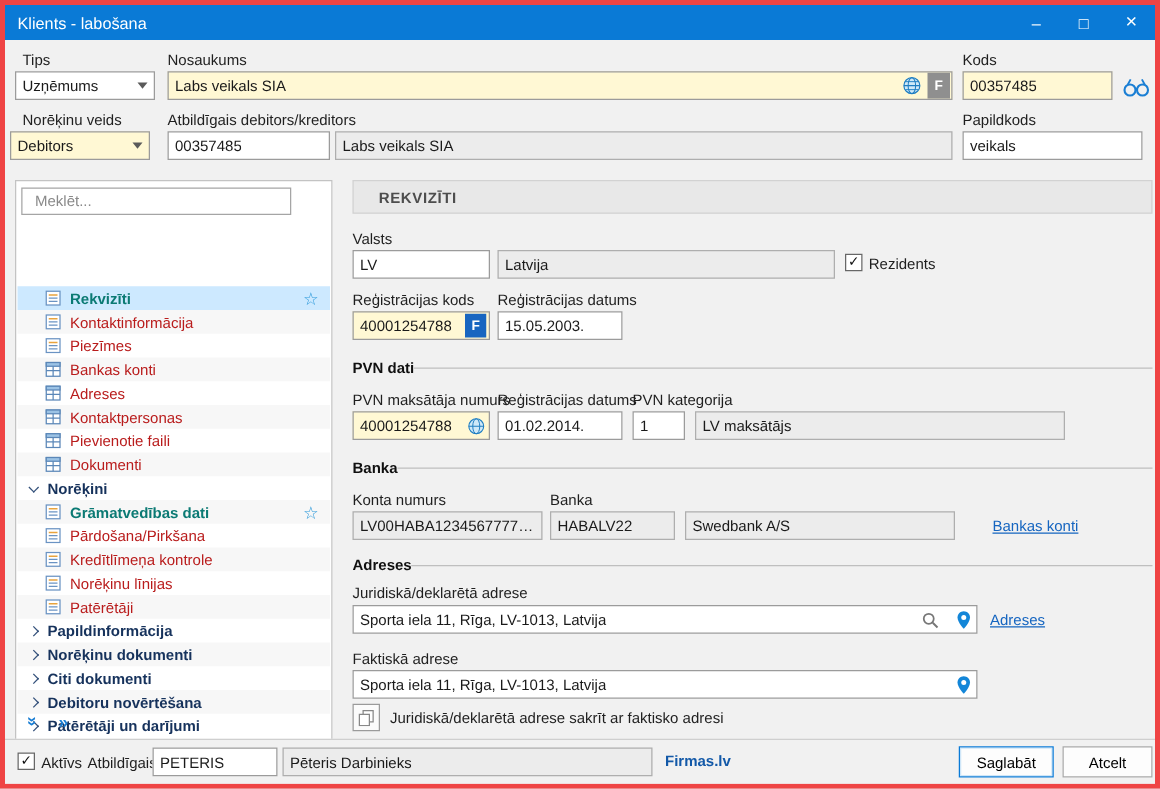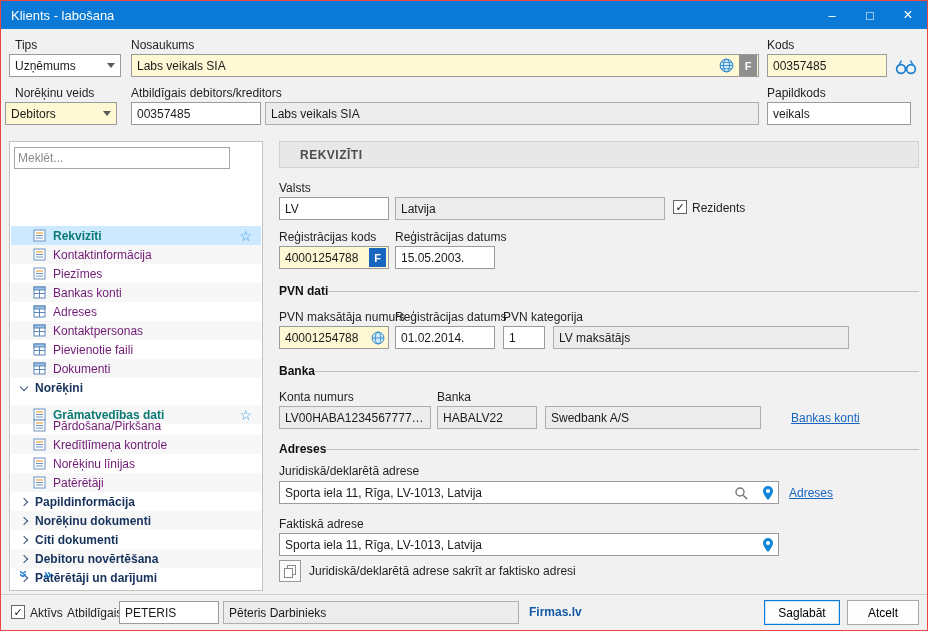--- a/index.html
+++ b/index.html
@@ -1,18 +1,18 @@
 <!DOCTYPE html>
 <html><head>
 <meta charset="utf-8">
 <style>
   * { margin:0; padding:0; box-sizing:border-box; }
   html,body { background:#d8d8d8; }
   body { font-family:"Liberation Sans","DejaVu Sans",sans-serif; font-size:12px; color:#1a1a1a; }
-  .window { position:relative; width:928px; height:631px; background:#f1f1f1; border:1px solid #ef4444; overflow:hidden; }
+  .window { position:relative; width:928px; height:631px; background:#f1f1f1; border:4px solid #ef4444; overflow:hidden; }
 
   
   .titlebar { position:absolute; top:0; left:0; right:0; height:28px; background:#0a7ad6; display:flex; align-items:center; }
   .titlebar .title { color:#fff; font-size:13px; margin-left:10px; }
   .winbtns { margin-left:auto; display:flex; height:100%; }
   .winbtn { width:38px; height:100%; display:flex; align-items:center; justify-content:center; color:#fff; font-size:13px; cursor:default; }
   .winbtn.close { font-size:16px; }
 
   
   .lbl { position:absolute; font-size:12px; color:#1f1f1f; white-space:nowrap; }
@@ -28,32 +28,32 @@
   .icon-in { flex:none; margin-left:6px; }
   .link { position:absolute; color:#1565c0; text-decoration:underline; font-size:12px; white-space:nowrap; cursor:pointer; }
   .sep { position:absolute; display:flex; align-items:center; font-weight:bold; font-size:12px; color:#101010; }
   .sep .line { flex:1; height:1px; background:#bfbfbf; margin-top:1px; }
   .checkbox { position:absolute; width:14px; height:14px; background:#fff; border:1px solid #676767; display:flex; align-items:center; justify-content:center; font-size:11px; font-weight:bold; color:#101010; line-height:1; }
   .btn { position:absolute; height:25px; background:#fdfdfd; border:1px solid #a9a9a9; display:flex; align-items:center; justify-content:center; font-size:12px; cursor:pointer; }
   .btn.primary { border-color:#0a7ad6; box-shadow:inset 0 0 0 1px #cfe6f8; }
 
   
   .sidebar { position:absolute; left:8px; top:140px; width:254px; height:450px; background:#fff; border:1px solid #c3c3c3; }
-  .search { position:absolute; left:4px; top:5px; width:216px; height:22px; border:1px solid #a5a5a5; background:#fff; font-family:inherit; font-size:12px; padding:0 3px; color:#1a1a1a; }
+  .search { position:absolute; left:4px; top:5px; width:216px; height:22px; border:1px solid #a5a5a5; background:#fff; font-family:inherit; font-size:12px; padding:0 10px; color:#1a1a1a; }
   .search::placeholder { color:#8a8a8a; }
   .tree { position:absolute; left:0; top:32px; right:0; bottom:36px; }
   .trow { position:absolute; left:1px; right:1px; height:19px; display:flex; align-items:center; cursor:pointer; }
   .trow:nth-of-type(even) { background:#f7f7f7; }
   .trow.selected { background:#cde9ff; }
   .chev { flex:none; width:6px; height:6px; border-right:1.6px solid #33507a; border-bottom:1.6px solid #33507a; margin-left:10px; margin-right:8px; }
   .chev.down { transform:rotate(45deg); margin-top:-2px; }
   .chev.right { transform:rotate(-45deg); }
   .glabel { font-size:12px; font-weight:bold; color:#16325c; }
   .ticon { flex:none; margin-left:22px; margin-right:7px; }
-  .tlabel { font-size:12px; color:#701a75; }
+  .tlabel { font-size:12px; color:#b91c1c; }
   .tlabel.hl { color:#0b7a74; font-weight:bold; }
   .star { margin-left:auto; margin-right:9px; color:#2f9bdb; font-size:14px; line-height:1; }
   .treectl { position:absolute; bottom:8px; left:10px; display:flex; gap:16px; color:#1b7fd4; font-weight:bold; font-size:14px; }
   .treectl .down { display:inline-block; transform:rotate(90deg); }
 
   
   .panelhead { position:absolute; left:278px; top:140px; width:640px; height:27px; background:#e8e8e8; border:1px solid #d2d2d2; display:flex; align-items:center; }
   .panelhead span { margin-left:20px; font-weight:bold; color:#4d4d4d; letter-spacing:.5px; font-size:12px; }
 
   
@@ -222,21 +222,21 @@
             </svg>
           </span>
         <span class="tlabel">Dokumenti</span>
       </div>
 
       <div class="trow" style="top:204px">
         <span class="chev down"></span>
         <span class="glabel">Norēķini</span>
       </div>
 
-      <div class="trow" style="top:231px">
+      <div class="trow" style="top:223px">
         <span class="ticon">
             <svg width="13" height="13" viewBox="0 0 13 13">
               <rect x="1" y="1" width="11" height="11" fill="#fff" stroke="#6a93c3"></rect>
               <line x1="3" y1="4" x2="10" y2="4" stroke="#e8a33d" stroke-width="1.2"></line>
               <line x1="3" y1="6.5" x2="10" y2="6.5" stroke="#6a93c3"></line>
               <line x1="3" y1="9" x2="10" y2="9" stroke="#6a93c3"></line>
             </svg>
           </span>
         <span class="tlabel hl">Grāmatvedības dati</span>
         <span class="star">☆</span>

